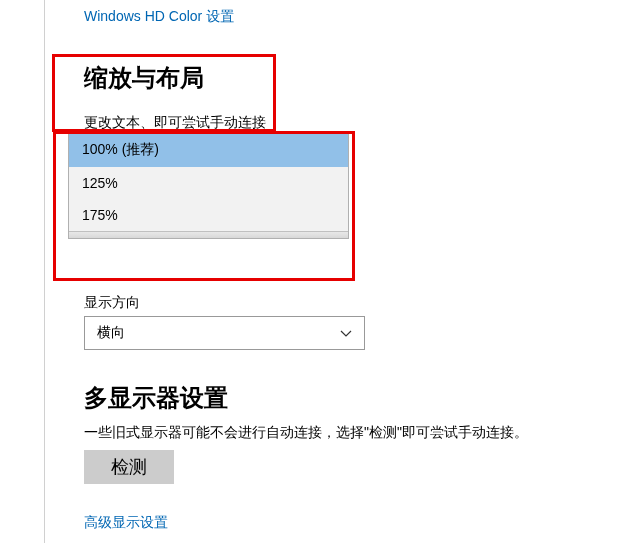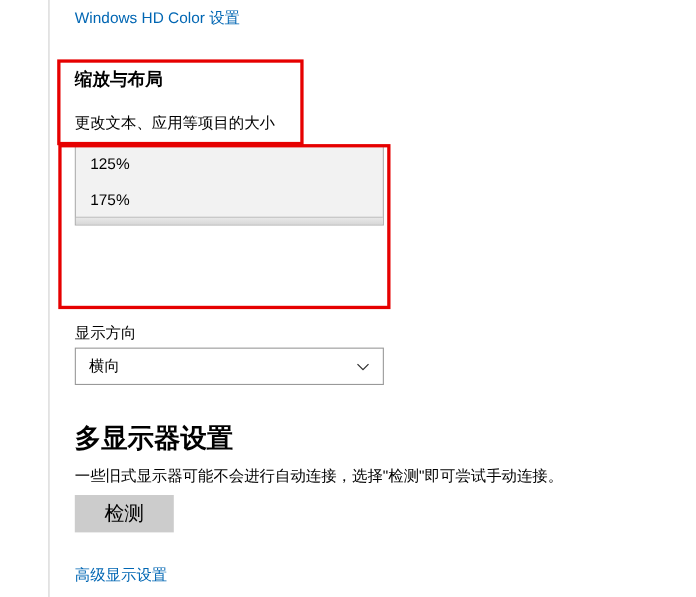--- a/index.html
+++ b/index.html
@@ -15,35 +15,35 @@
     .sidebar-border {
       position: absolute;
       left: 44px;
       top: 0;
       width: 1px;
       height: 543px;
       background: #d0d0d0;
     }
     .content {
       position: absolute;
-      left: 68px;
+      left: 84px;
       top: 0;
       right: 10px;
     }
     .link {
       color: #0066b3;
       cursor: pointer;
       font-size: 14px;
     }
     .top-link {
       position: absolute;
       top: 8px;
     }
     .section-heading {
-      font-size: 16px;
+      font-size: 24px;
       font-weight: 600;
       color: #000;
       margin-top: 62px;
       margin-bottom: 20px;
     }
     .label {
       font-size: 14px;
       color: #000;
       margin-bottom: 8px;
     }
@@ -153,21 +153,21 @@
 <div class="sidebar-border"></div>
 
 <div class="highlight-box-1"></div>
 <div class="highlight-box-2"></div>
 
 <div class="content">
   <div class="link top-link">Windows HD Color 设置</div>
 
   <h2 class="section-heading">缩放与布局</h2>
 
-  <div class="label">更改文本、应用等项目的大小</div>
+  <div class="label">更改文本、即可尝试手动连接</div>
 
   <div class="label orientation-label">显示方向</div>
 
   <div class="select-box">
     <span>横向</span>
     <span class="chevron">
       <svg viewBox="0 0 12 7">
           <polyline points="1,1 6,6 11,1"></polyline>
         </svg>
     </span>
@@ -176,16 +176,17 @@
   <h2 class="multi-heading">多显示器设置</h2>
 
   <div class="multi-desc">一些旧式显示器可能不会进行自动连接，选择"检测"即可尝试手动连接。</div>
 
   <button class="detect-btn">检测</button>
 
   <div class="link adv-link">高级显示设置</div>
 </div>
 
 <div class="dropdown-list">
+  <div class="dropdown-option selected">100% (推荐)</div>
   <div class="dropdown-option">125%</div>
   <div class="dropdown-option">175%</div>
   <div class="dropdown-bottom-shadow"></div>
 </div>
 
 </body></html>

